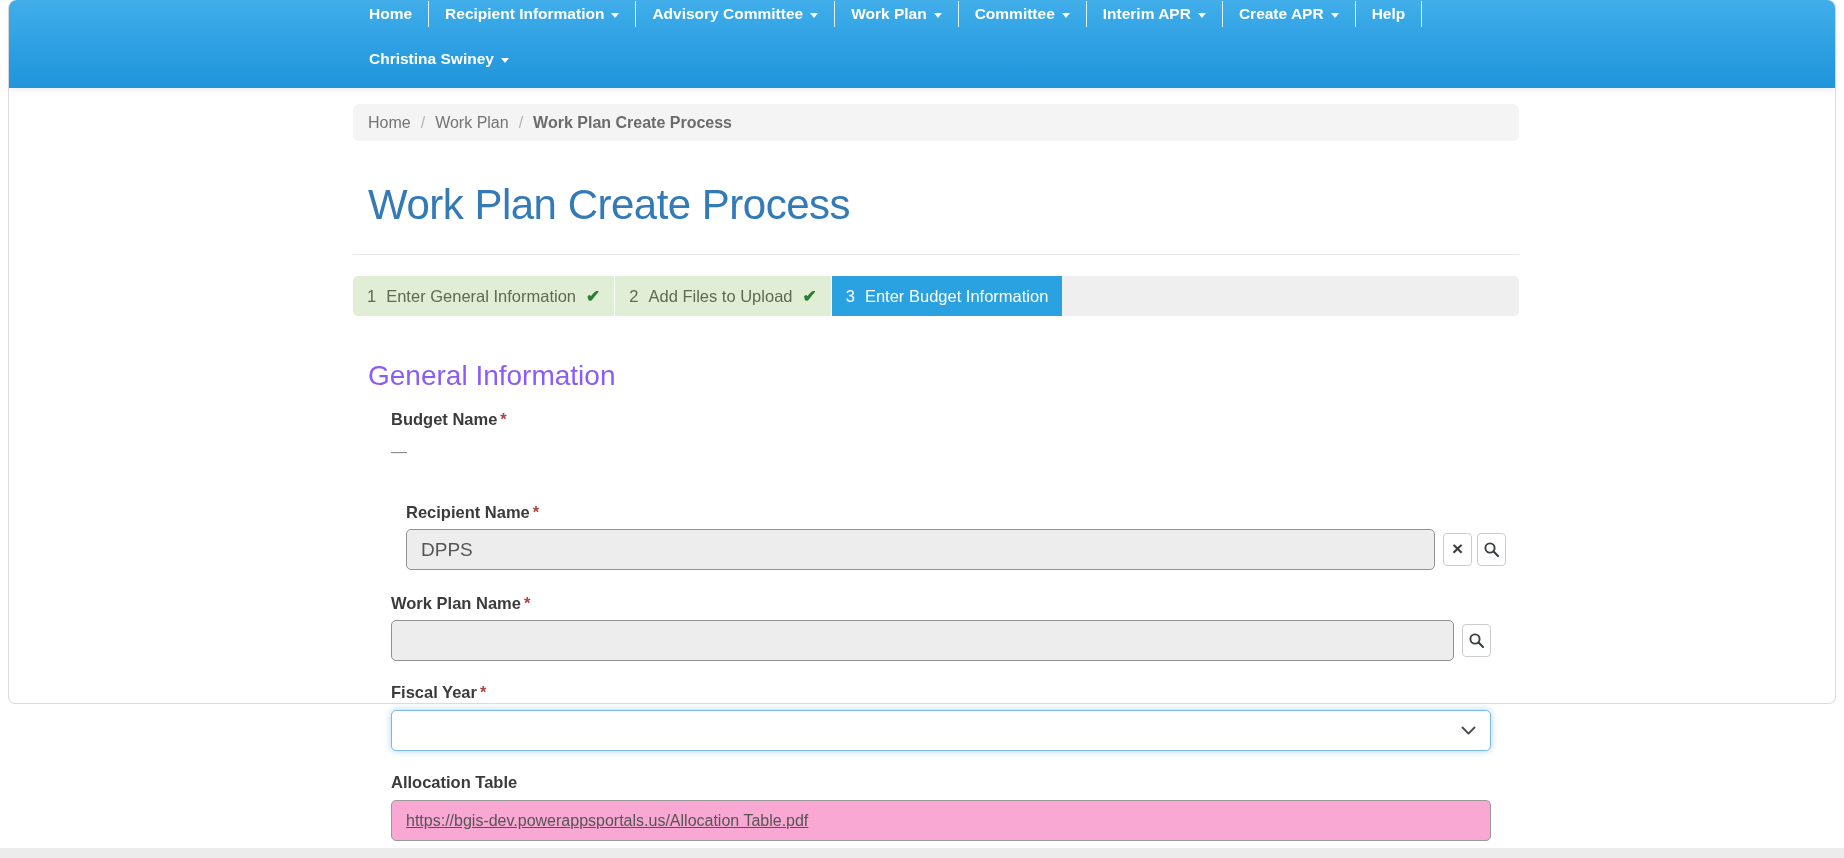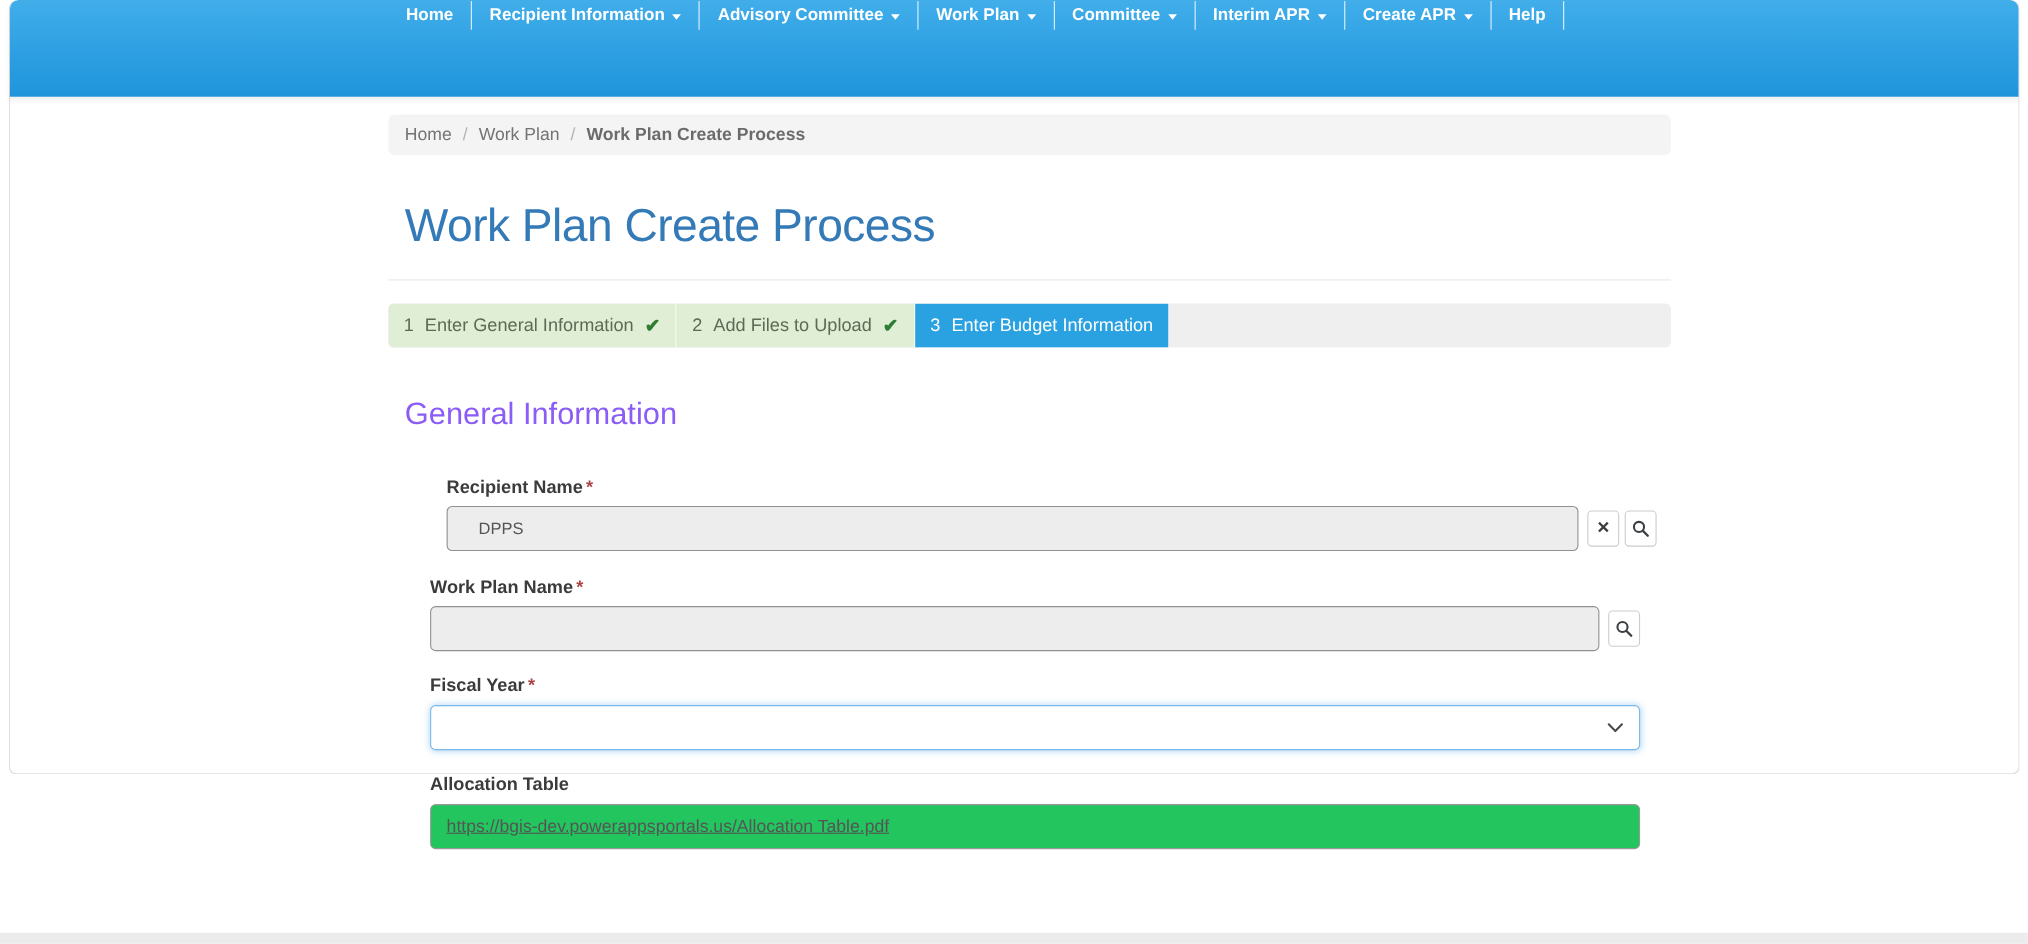--- a/index.html
+++ b/index.html
@@ -56,34 +56,34 @@
   .req { color:#a94442; margin-left:3px; font-weight:bold; }
   .g-budget { margin-top:0; }
   .dash-value { margin-top:14px; color:#8a8a8a; font-size:16px; }
   .g-recipient { margin-top:42px;margin-left:15px; }
   .g-workplan  { margin-top:24px; }
   .g-fiscal    { margin-top:22px; }
   .g-alloc     { margin-top:22px; }
 
   .input-row { margin-top:7px; width:1100px; display:flex; align-items:center; }
   .txt { flex:1; height:41px; background:#ededed; border:1px solid #919191;
-         border-radius:5px; font-size:15px; color:#555; padding:0 28px;
+         border-radius:5px; font-size:19px; color:#555; padding:0 14px;
          font-family:"Liberation Sans", sans-serif; }
   .mini-btn { width:29px; height:33px; margin-left:8px; background:#ffffff;
               border:1px solid #ccc; border-radius:4px; display:flex; align-items:center;
               justify-content:center; cursor:pointer; }
   .mini-btn + .mini-btn { margin-left:5px; }
   .x-glyph { font-size:19px; font-weight:bold; color:#3c3c3c; line-height:1; margin-top:-2px; }
 
   .select-box { margin-top:8px; width:1100px; height:41px; background:#ffffff;
                 border:1px solid #7cb8e8; border-radius:5px; position:relative;
                 box-shadow:0 0 7px rgba(102,175,233,0.55); cursor:pointer; }
   .select-box svg { position:absolute; right:14px; top:15px; }
 
-  .link-box { margin-top:8px; width:1100px; height:41px; background:#22c55e;
+  .link-box { margin-top:8px; width:1100px; height:41px; background:#f9a8d4;
               border:1px solid #999; border-radius:5px; display:flex; align-items:center;
               padding-left:14px; }
   .link-box a { font-size:16px; color:#555; text-decoration:underline; cursor:pointer; }
 </style>
 </head>
 <body>
 
 <div class="card">
 
   <nav class="navbar">
@@ -120,20 +120,26 @@
       <div class="nav-item">
         <span>Create APR</span>
         <span class="caret"></span>
       </div>
       <span class="nav-sep"></span>
       <div class="nav-item">
         <span>Help</span>
       </div>
       <span class="nav-sep"></span>
     </div>
+    <div class="nav-row nav-row-2">
+      <div class="nav-item">
+        <span>Christina Swiney</span>
+        <span class="caret"></span>
+      </div>
+    </div>
   </nav>
 
   <div class="container">
 
     <div class="breadcrumb">
       <a>Home</a>
       <span class="bc-sep">/</span>
       <a>Work Plan</a>
       <span class="bc-sep">/</span>
       <span class="bc-current">Work Plan Create Process</span>
@@ -156,20 +162,26 @@
       <div class="step active">
         <span>3</span>
         <span>Enter Budget Information</span>
       </div>
     </div>
 
     <h3 class="section-title">General Information</h3>
 
     <div class="form-area">
 
+      <div class="fgroup g-budget">
+        <label>
+          <span>Budget Name</span><span class="req">*</span>
+        </label>
+        <div class="dash-value">—</div>
+      </div>
 
       <div class="fgroup g-recipient">
         <label>
           <span>Recipient Name</span><span class="req">*</span>
         </label>
         <div class="input-row">
           <input class="txt" readonly="" value="DPPS" style="">
           <button class="mini-btn">
             <span class="x-glyph">×</span>
           </button>

